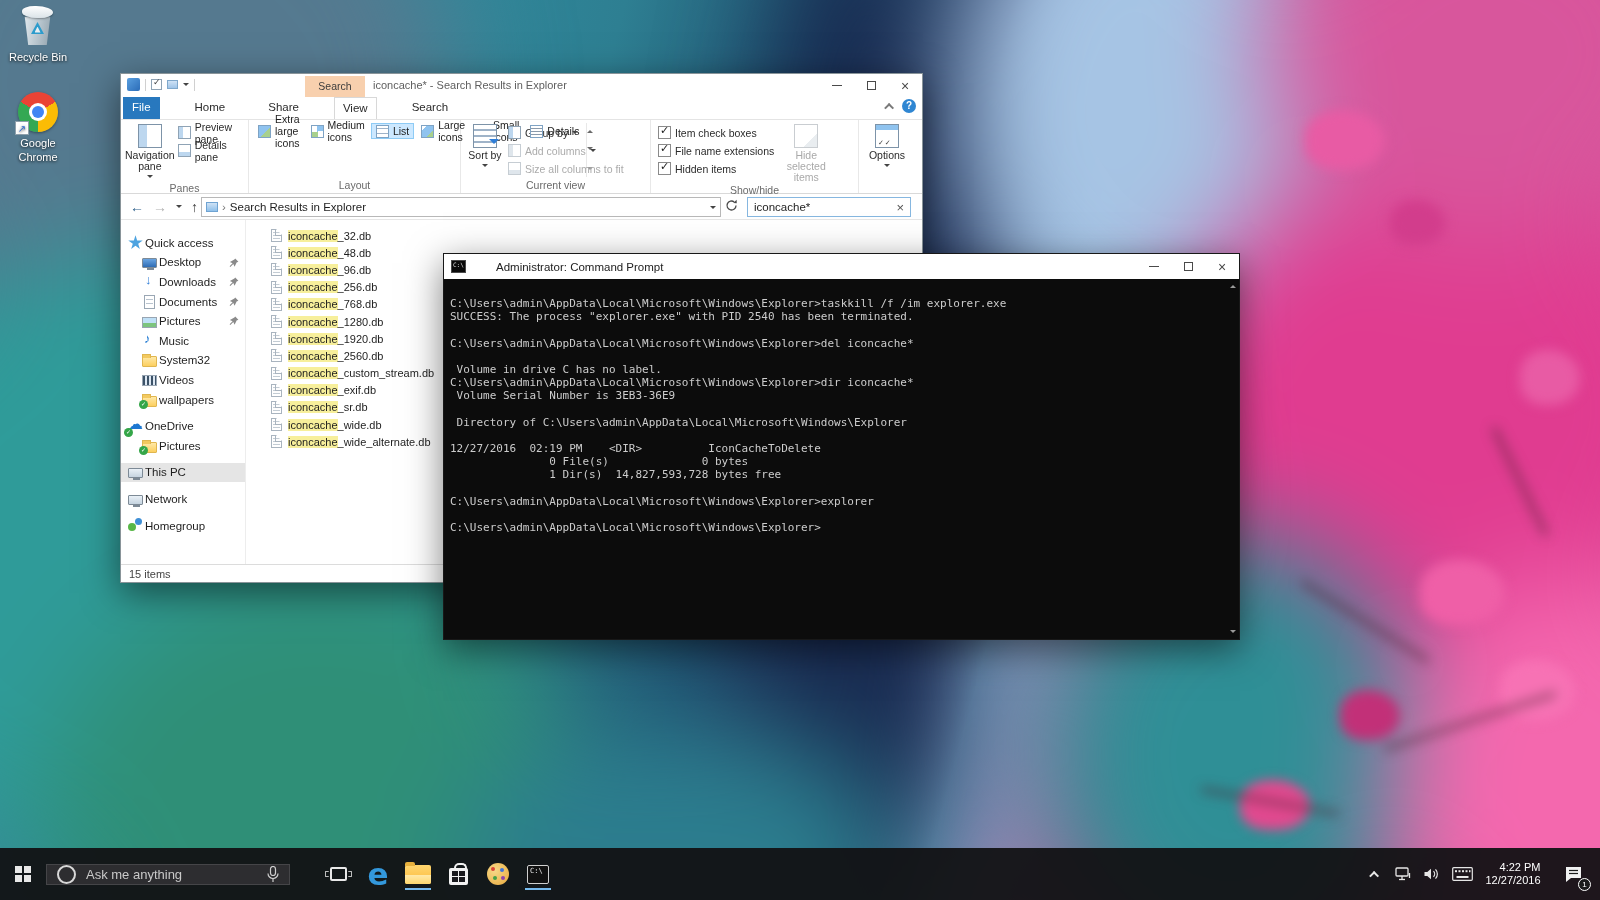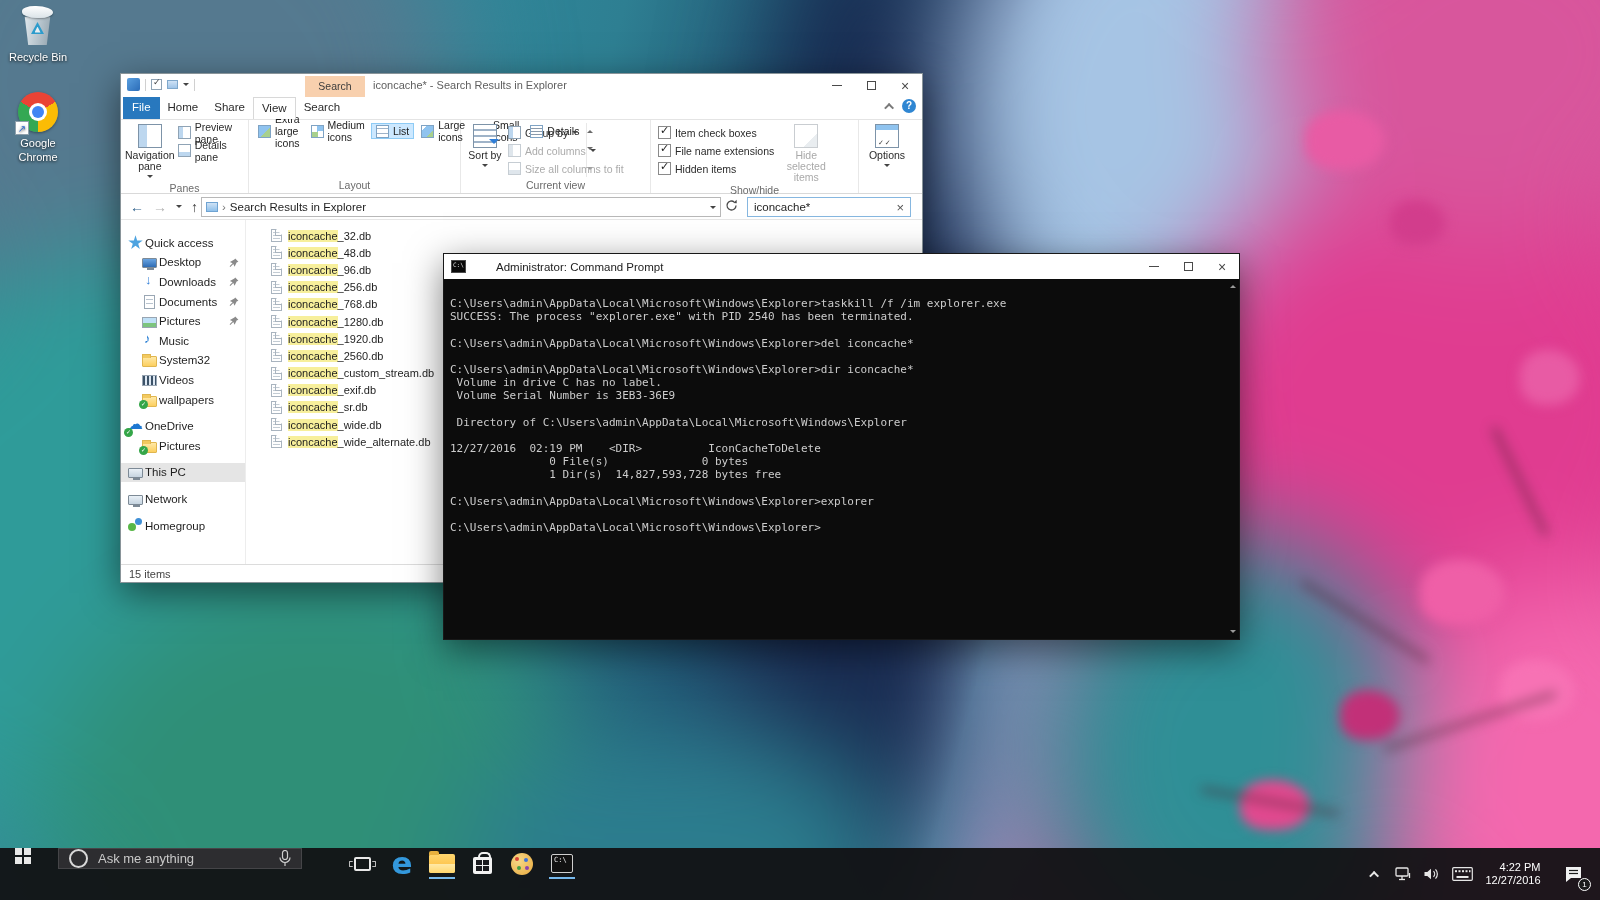--- a/index.html
+++ b/index.html
@@ -51,21 +51,21 @@
   .qat-win { width:13px; height:13px; background:linear-gradient(135deg,#5aa0e0,#2b6cb8); border-radius:2px; }
   .qat-box { width:11px; height:11px; border:1px solid #8fa3b5; background:#fff; position:relative; }
   .qat-box::after { content:"\2713"; position:absolute; top:-3px; left:1px; font-size:9px; color:#444; }
   .qat-fold { width:11px; height:9px; background:linear-gradient(#cfe2f5,#9fc4e8); border:1px solid #7fa8cc; }
   .caret { width:0; height:0; border:3px solid transparent; border-top-color:#444; margin-top:3px; display:inline-block; }
   .ctx-tab { position:absolute; left:184px; top:2px; width:60px; height:21px; background:var(--search-tools); color:#3c3c3c;
     font-size:10.5px; text-align:center; line-height:21px; }
   .ex-titletext { position:absolute; left:252px; top:0; height:23px; line-height:23px; color:#5f5f5f; font-size:11px; white-space:nowrap; }
   .ex-title .wbtn { height:23px; }
 
-  .tabs { position:relative; height:22px; background:#fff; display:flex; margin-left:2px; }
+  .tabs { position:relative; height:22px; background:#fff; display:flex; margin-left:2px;gap:27px; }
   .tab { padding:0 8px; height:22px; line-height:21px; font-size:11.5px; color:#2b2b2b; }
   .tab.file { padding:0 9px; background:var(--file-tab); color:#fff; }
   .tab.active { background:#fff; border:1px solid #d8d8d8; border-bottom:none; position:relative; z-index:2; }
   .ribbon-right { position:absolute; right:6px; top:25px; display:flex; align-items:center; gap:8px; z-index:3; }
   .chev-up { width:7px; height:7px; border-left:2px solid #7a7a7a; border-top:2px solid #7a7a7a; transform:rotate(45deg) translateY(2px); }
   .help-btn { width:14px; height:14px; border-radius:50%; background:#2f86d2; color:#fff; font-size:10px; font-weight:bold; text-align:center; line-height:14px; }
 
   .ribbon { position:relative; height:75px; background:#fff; border-top:1px solid #e4e4e4; border-bottom:1px solid #d9d9d9; display:flex; }
   .rgroup { display:flex; flex-direction:column; border-right:1px solid #e8e8e8; }
   .rg-body { flex:1; display:flex; padding:3px 4px 0; }
@@ -162,21 +162,21 @@
   .cmd-ic { width:15px; height:13px; background:#0a0a0a; border:1px solid #4a4a4a; position:relative; flex:none; }
   .cmd-ic::before { content:"C:\\"; position:absolute; left:1px; top:0px; color:#ddd; font-size:6px; font-family:"DejaVu Sans Mono",monospace; }
   .cmd-titletext { font-size:11.5px; color:#222;margin-left:24px; }
   .cmd-title .wbtn { height:25px; }
   .console { position:absolute; left:0; right:0; top:25px; bottom:0; background:#0c0c0c; padding:18px 14px 0 6px; overflow:hidden; }
   .cmd-line { font-family:"DejaVu Sans Mono","Liberation Mono",monospace; font-size:11px; line-height:13.2px; height:13.2px; color:var(--console-fg); white-space:pre; }
   .cmd-scroll { position:absolute; right:1px; top:26px; bottom:1px; width:11px; display:flex; flex-direction:column; justify-content:space-between; align-items:center; padding:2px 0; }
   .cmd-scroll .tri-up { border-bottom-color:#9a9a9a; } .cmd-scroll .tri-dn { border-top-color:#9a9a9a; }
 
   
-  .taskbar { position:absolute; left:0; right:0; bottom:0; height:52px; background:rgba(18,18,20,.95); display:flex; align-items:flex-start; z-index:50;gap:12px; }
+  .taskbar { position:absolute; left:0; right:0; bottom:0; height:52px; background:rgba(18,18,20,.95); display:flex; align-items:center; z-index:50; }
   .start { width:46px; display:flex; align-items:center; justify-content:center; }
   .winlogo { width:16px; height:16px;
     background-image:linear-gradient(#e8e8e8,#e8e8e8),linear-gradient(#e8e8e8,#e8e8e8),linear-gradient(#e8e8e8,#e8e8e8),linear-gradient(#e8e8e8,#e8e8e8);
     background-size:7px 7px; background-position:0 0,9px 0,0 9px,9px 9px; background-repeat:no-repeat; }
   .cortana { width:244px; background:#2d2d30; border:1px solid #454548; display:flex; align-items:center; padding:0 10px; gap:10px; }
   .cortana-ring { width:19px; height:19px; border:2px solid #d8d8d8; border-radius:50%; flex:none; }
   .cortana-text { color:#c9c9c9; font-size:13px; flex:1; white-space:nowrap; }
   .apps { display:flex; margin-left:28px; }
   .app { width:40px; position:relative; display:flex; align-items:center; justify-content:center; }
   .app.running::after { content:""; position:absolute; left:7px; right:7px; bottom:0; height:2px; background:var(--underline); }
@@ -669,23 +669,23 @@
         <div class="cmd-line">C:\Users\admin\AppData\Local\Microsoft\Windows\Explorer&gt;taskkill /f /im explorer.exe</div>
 
         <div class="cmd-line">SUCCESS: The process "explorer.exe" with PID 2540 has been terminated.</div>
 
         <div class="cmd-line"></div>
 
         <div class="cmd-line">C:\Users\admin\AppData\Local\Microsoft\Windows\Explorer&gt;del iconcache*</div>
 
         <div class="cmd-line"></div>
 
+        <div class="cmd-line"> Volume in drive C has no label.</div>
+
         <div class="cmd-line">C:\Users\admin\AppData\Local\Microsoft\Windows\Explorer&gt;dir iconcache*</div>
-
-        <div class="cmd-line"> Volume in drive C has no label.</div>
 
         <div class="cmd-line"> Volume Serial Number is 3EB3-36E9</div>
 
         <div class="cmd-line"></div>
 
         <div class="cmd-line"> Directory of C:\Users\admin\AppData\Local\Microsoft\Windows\Explorer</div>
 
         <div class="cmd-line"></div>
 
         <div class="cmd-line">12/27/2016  02:19 PM    &lt;DIR&gt;          IconCacheToDelete</div>

